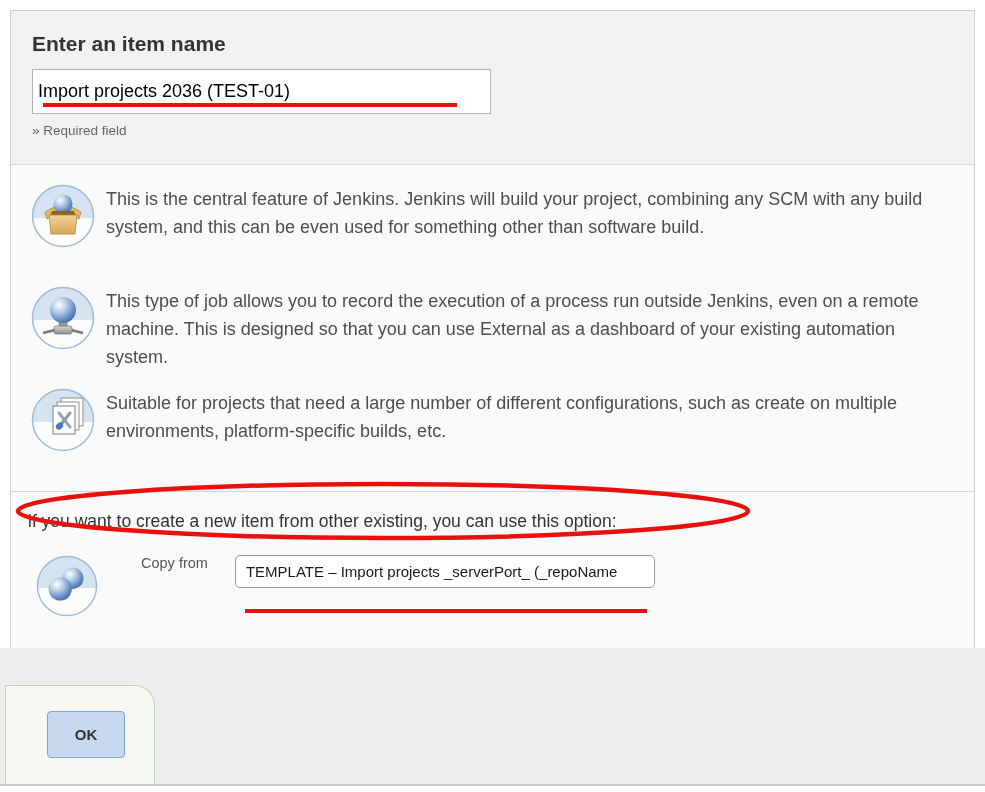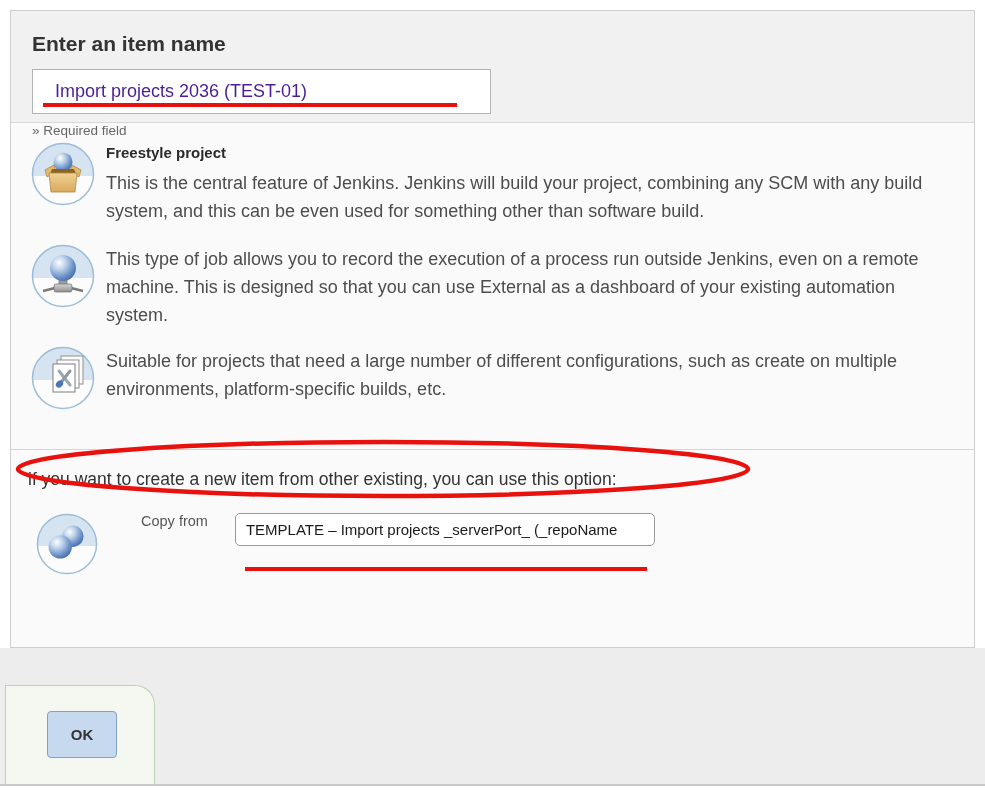--- a/index.html
+++ b/index.html
@@ -3,27 +3,27 @@
 <meta charset="utf-8">
 <style>
   * { box-sizing: border-box; margin: 0; padding: 0; }
   html, body { width: 985px; height: 792px; background: #ffffff;
     font-family: "Liberation Sans", sans-serif; color: #333; overflow: hidden; }
 
   .main-panel { position: absolute; left: 10px; top: 10px; width: 965px; height: 638px;
     border: 1px solid #cfcfcf; background: #fafafa; }
 
   
-  .name-section { height: 112px; background: #f1f1f1; border-bottom: 1px solid #d8d8d8;
+  .name-section { height: 154px; background: #f1f1f1; border-bottom: 1px solid #d8d8d8;
     padding: 21px 21px 0 21px; }
   .name-heading { font-size: 21px; font-weight: bold; color: #333; margin-bottom: 13px; }
   .name-input-wrap { position: relative; width: 459px; }
   .name-input { width: 459px; height: 45px; border: 1px solid #b3b3b3; background: #fff;
-    font-family: "Liberation Sans", sans-serif; font-size: 18px; color: #4c1d95;
-    padding: 0 22px; outline: none; }
+    font-family: "Liberation Sans", sans-serif; font-size: 18px; color: #000000;
+    padding: 0 5px; outline: none; }
   .name-underline { position: absolute; left: 11px; top: 34px; width: 414px; height: 4px;
     background: #e8110d; pointer-events: none; }
   .required-note { font-size: 13.5px; color: #666; margin-top: 9px; }
 
   
   .items-section { height: 326px; background: #fafafa; padding: 19px 30px 0 20px; }
   .item-row { display: flex; align-items: flex-start; min-height: 88px; margin-bottom: 14px;
     cursor: pointer; }
   .item-icon { width: 64px; height: 64px; flex: 0 0 64px; }
   .item-text { margin-left: 11px; padding-top: 2px; max-width: 850px; }
@@ -45,21 +45,21 @@
     color: #1a1a1a; padding: 0 10px; outline: none; white-space: nowrap; overflow: hidden; }
   .copy-underline { position: absolute; left: 10px; bottom: 4px; width: 402px; height: 4px;
     background: #e8110d; pointer-events: none; }
 
   
   .footer-strip { position: absolute; left: 0; top: 648px; width: 985px; height: 138px;
     background: #ededed; border-bottom: 2px solid #c9c9c9; }
   .ok-panel { position: absolute; left: 5px; bottom: 0; width: 150px; height: 99px;
     background: #f5f8f1; border: 1px solid #bcd2b6; border-bottom: none;
     border-radius: 0 20px 0 0; }
-  .ok-button { position: absolute; left: 41px; top: 25px; width: 70px; height: 47px;
+  .ok-button { position: absolute; left: 41px; top: 25px; width: 78px; height: 47px;
     background: #c6d9ef; border: 1px solid #7da3cb; border-radius: 4px;
     font-family: "Liberation Sans", sans-serif; font-size: 15px; font-weight: bold;
     color: #333; cursor: pointer; }
 </style>
 </head>
 <body>
 
 <svg width="0" height="0" style="position:absolute" aria-hidden="true">
   <defs>
     <linearGradient id="g-horizon" x1="0" y1="0" x2="0" y2="1">
@@ -101,21 +101,20 @@
     <div class="item-row">
       <svg class="item-icon" viewBox="0 0 64 64">
         <circle cx="32" cy="32" r="30.5" fill="url(#g-horizon)" stroke="#9cbcd8" stroke-width="1.5"></circle>
         <circle cx="32" cy="20" r="9.5" fill="url(#g-sphere)"></circle>
         <polygon points="14,28 23,23 25,30 16,35" fill="#e3b96e" stroke="#b3873f" stroke-width="0.8"></polygon>
         <polygon points="50,28 41,23 39,30 48,35" fill="#e3b96e" stroke="#b3873f" stroke-width="0.8"></polygon>
         <polygon points="21,27 43,27 45,32 19,32" fill="#8a6426"></polygon>
         <polygon points="18,31 46,31 44,50 20,50" fill="url(#g-box)" stroke="#b3873f" stroke-width="0.8"></polygon>
       </svg>
       <div class="item-text">
-        <div class="item-title">Freestyle project</div>
         <div class="item-desc">This is the central feature of Jenkins. Jenkins will build your project, combining any SCM with any build system, and this can be even used for something other than software build.</div>
       </div>
     </div>
 
     <div class="item-row">
       <svg class="item-icon" viewBox="0 0 64 64">
         <circle cx="32" cy="32" r="30.5" fill="url(#g-horizon)" stroke="#9cbcd8" stroke-width="1.5"></circle>
         <path d="M12,47 L24,44 M40,44 L52,47" stroke="#7a7a7a" stroke-width="2.4" fill="none"></path>
         <rect x="28" y="35" width="8" height="6" fill="#9b9b9b" stroke="#6e6e6e" stroke-width="0.7"></rect>
         <rect x="23" y="40" width="18" height="8" rx="2" fill="url(#g-gray)" stroke="#6e6e6e" stroke-width="0.7"></rect>

